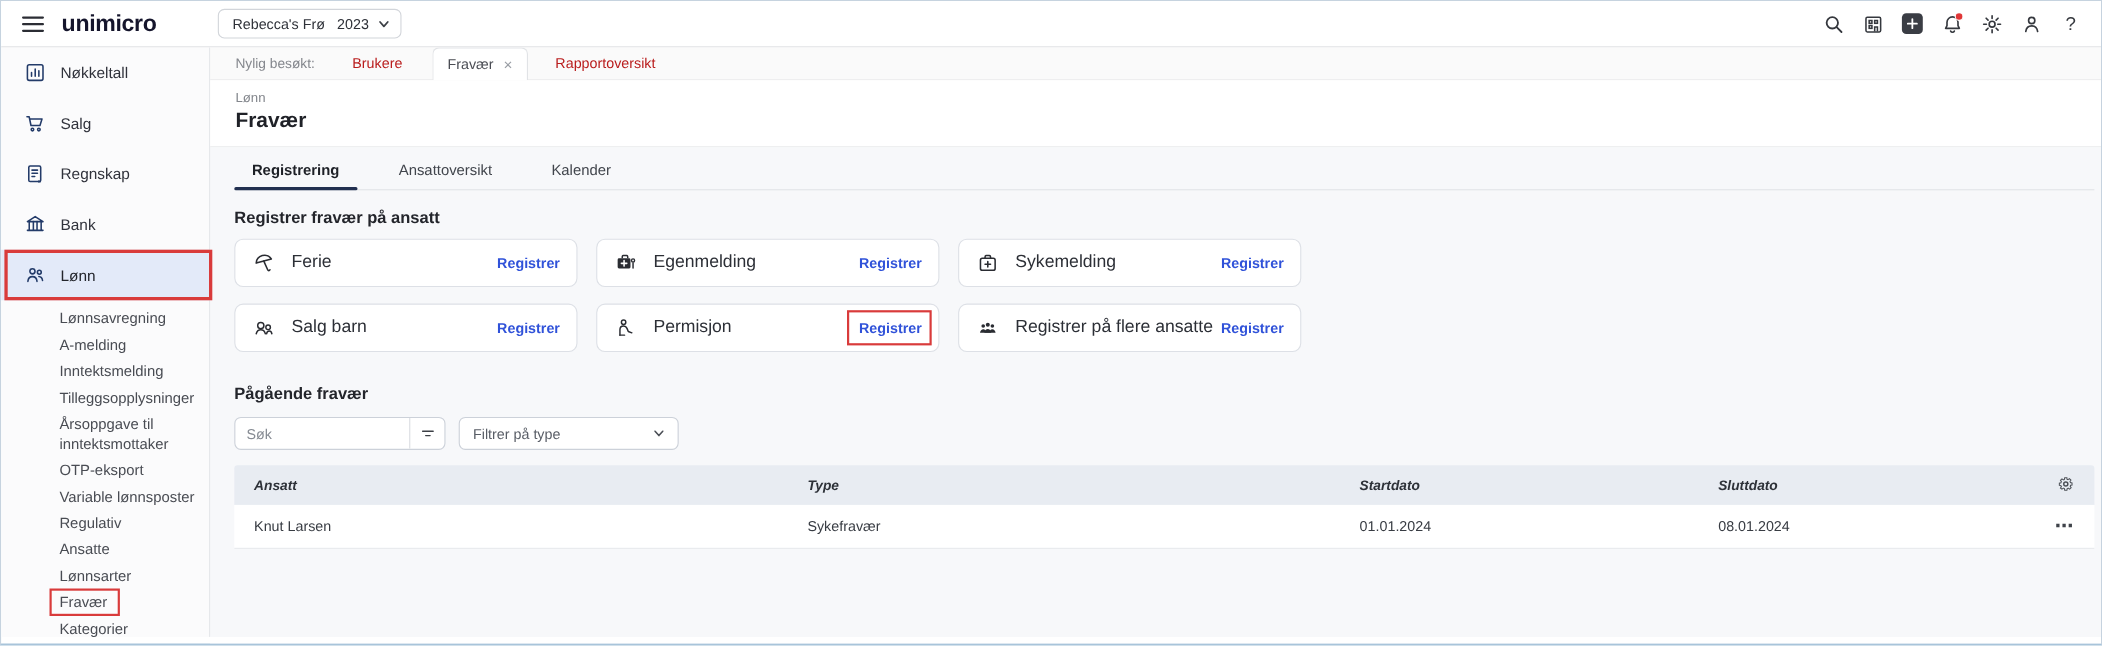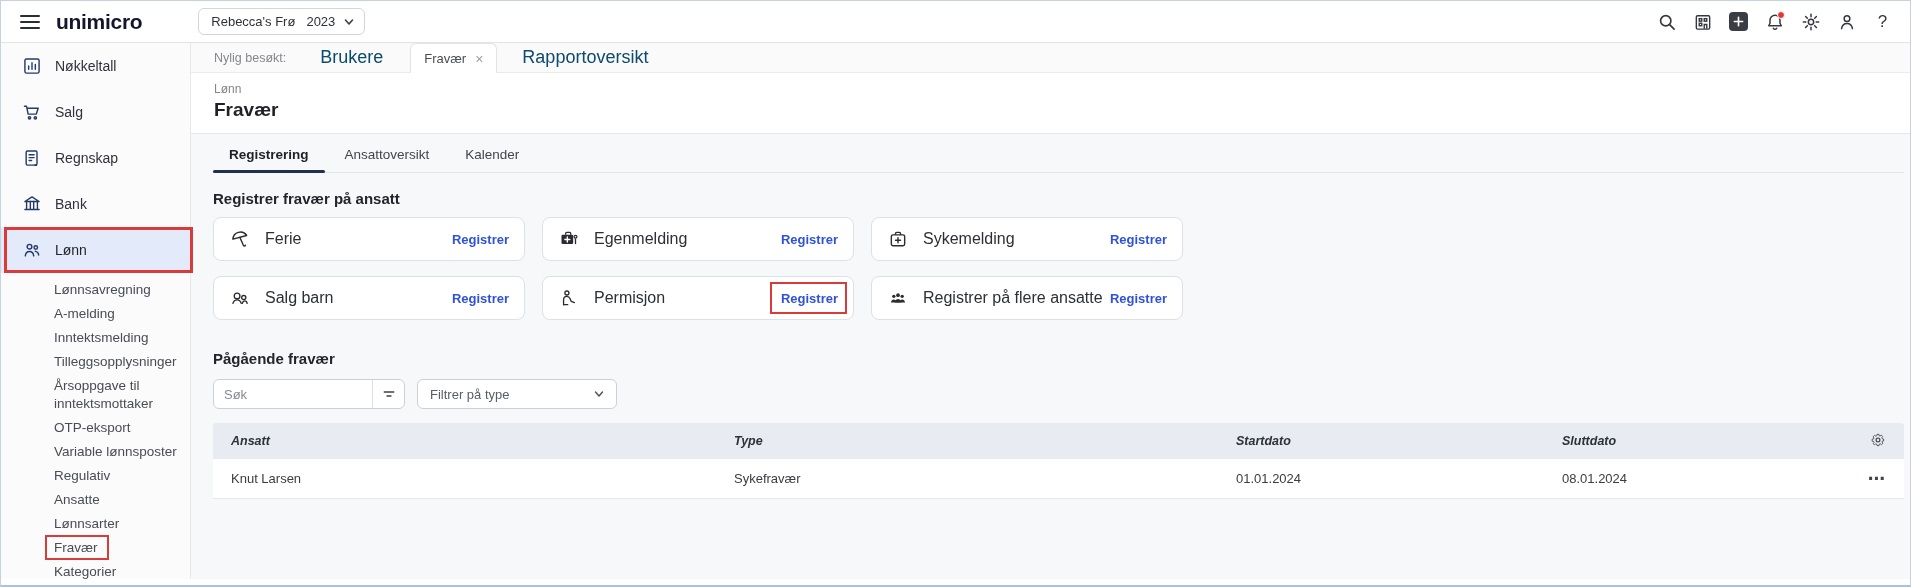--- a/index.html
+++ b/index.html
@@ -50,34 +50,34 @@
   .ann-lonn { left:3px; right:-3px; top:0px; bottom:0px; }
   .ann-fravaer { left:-9px; right:-11px; top:-4px; bottom:-3px; }
   .ann-permisjon { left:-11px; right:-9px; top:-9px; bottom:-8px; }
 
   
   .main { position:absolute; left:190px; top:42px; right:0; bottom:0; background:#fff; }
 
   .recent-bar { height:30px; background:#fafafa; border-bottom:1px solid #ebebed;
     display:flex; align-items:stretch; padding-left:23px; }
   .recent-label { font-size:12.5px; color:#84878d; display:flex; align-items:center; }
-  .recent-link { font-size:18px; color:#0c4a6e; display:flex; align-items:center; margin-left:34px; cursor:pointer; }
+  .recent-link { font-size:13px; color:#b91c1c; display:flex; align-items:center; margin-left:34px; cursor:pointer; }
   .recent-tab { margin-left:27px; background:#fff; border:1px solid #e1e3e6; border-bottom:none;
     border-radius:6px 6px 0 0; display:flex; align-items:center; padding:0 13px; gap:9px;
     font-size:13px; color:#4a4d54; position:relative; margin-bottom:-1px; cursor:pointer; }
   .recent-tab .close { color:#9a9ea5; font-size:14px; cursor:pointer; }
   .recent-link.last { margin-left:25px; }
 
   .title-block { height:61px; background:#fff; border-bottom:1px solid #e7e8ea; padding:9px 0 0 23px; }
   .breadcrumb { font-size:12px; color:#83868c; margin-bottom:3px; }
   .page-title { font-size:19px; font-weight:600; color:#1f2127; }
 
   .content { height:445px; background:#f7f8fa; padding:0 6px 0 22px; }
 
-  .tabs { display:flex; gap:4px; padding-top:13px; border-bottom:1px solid #e2e4e8;align-items:flex-end; }
+  .tabs { display:flex; gap:22px; padding-top:13px; border-bottom:1px solid #e2e4e8;align-items:flex-end; }
   .tab { padding:0 16px 10px 16px; font-size:13.5px; color:#41454c; cursor:pointer; position:relative; }
   .tab.active { color:#1d2026; font-weight:600; }
   .tab.active::after { content:""; position:absolute; left:0; right:0; bottom:-1px; height:3px;
     background:#223050; border-radius:2px; }
 
   .section-heading { margin-top:17px; font-size:15px; font-weight:600; color:#23252b; }
 
   .cards { margin-top:10px; display:grid; grid-template-columns:repeat(3,312px); gap:15px 17px; }
   .card { height:44px; background:#fff; border:1px solid #dde0e6; border-radius:8px;
     display:flex; align-items:center; padding:0 15px; }

